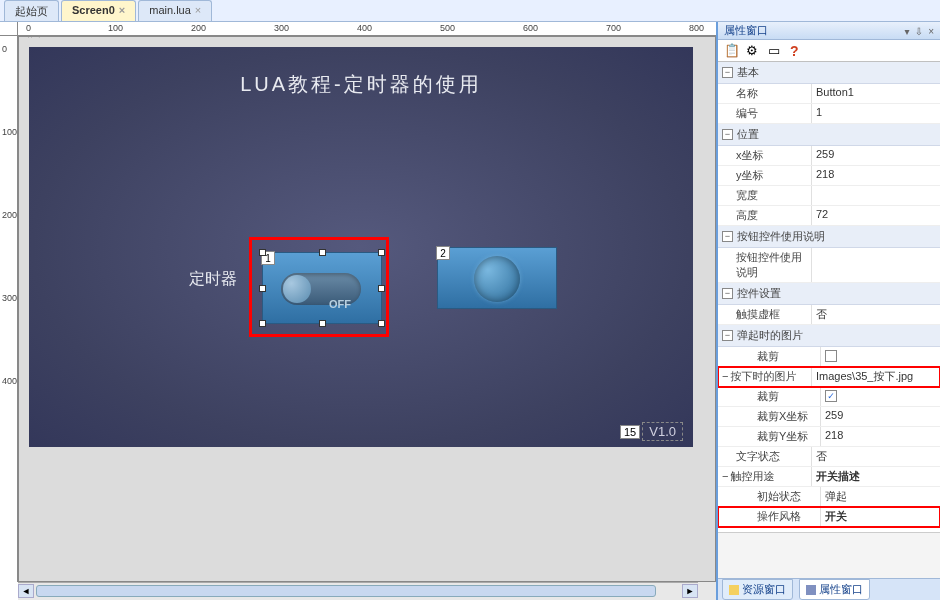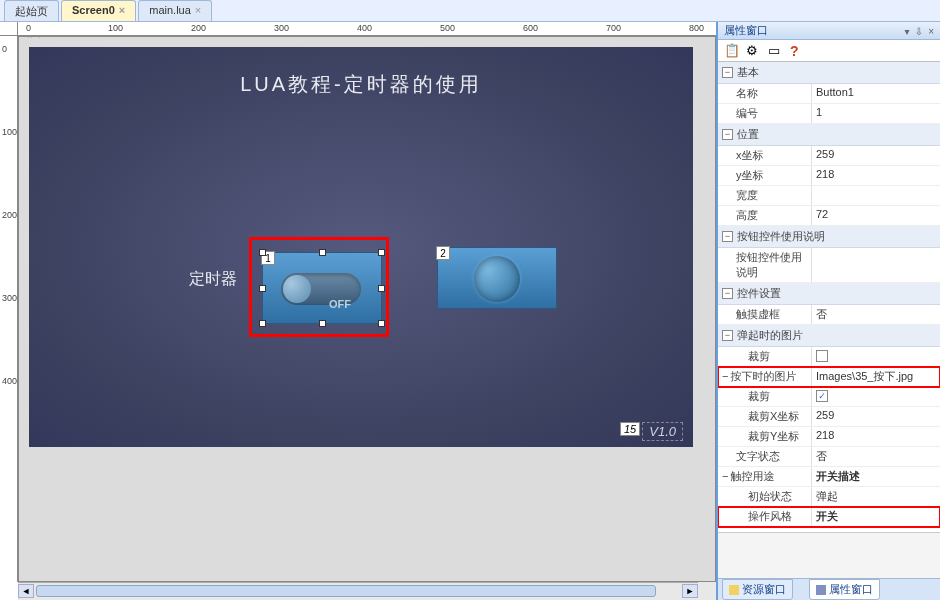--- a/index.html
+++ b/index.html
@@ -39,21 +39,21 @@
 .id-badge { position: absolute; top: -2px; left: -2px; width: 14px; height: 14px; background: #fff; color: #000; font-size: 10px; text-align: center; line-height: 14px; border: 1px solid #888; }
 .toggle-off { position: absolute; top: 20px; left: 18px; width: 80px; height: 32px; border-radius: 16px; background: linear-gradient(180deg, #6b8ca8 0%, #3a5a78 100%); box-shadow: inset 0 2px 4px rgba(0,0,0,0.3); }
 .toggle-knob { position: absolute; top: 2px; left: 2px; width: 28px; height: 28px; border-radius: 14px; background: radial-gradient(circle at 30% 30%, #a8c8e0, #5a8cb0); }
 .toggle-text { position: absolute; top: 25px; right: 10px; color: #b8d0e0; font-size: 11px; font-weight: bold; }
 
 
 .btn2 { position: absolute; top: 200px; left: 408px; width: 120px; height: 62px; background: linear-gradient(180deg, #5a9fd4 0%, #2f6fa3 100%); border: 1px solid #2a5a82; }
 .btn2 .id-badge { top: -2px; left: -2px; }
 .btn2-circle { position: absolute; top: 8px; left: 36px; width: 46px; height: 46px; border-radius: 23px; background: radial-gradient(circle at 30% 30%, #7ab8e0, #2a6a98); box-shadow: inset 0 0 8px rgba(0,0,0,0.4), 0 0 4px rgba(120,180,220,0.6); }
 
-.version-box { position: absolute; bottom: 6px; right: 10px; display: flex; align-items: flex-start; font-style: italic; }
+.version-box { position: absolute; bottom: 6px; right: 10px; display: flex; align-items: center; }
 .version-id { background: #fff; color: #000; border: 1px solid #888; padding: 0 3px; font-size: 11px; }
 .version-txt { color: #d0d0e0; font-size: 13px; border: 1px dashed #888; padding: 1px 6px; margin-left: 2px; }
 
 
 .sb-h { position: absolute; bottom: 0; left: 18px; right: 18px; height: 18px; background: #e8e8e8; border-top: 1px solid #aaa; }
 .sb-corner { position: absolute; bottom: 0; right: 0; width: 18px; height: 18px; background: #e8e8e8; }
 .sb-thumb-h { position: absolute; top: 2px; left: 18px; width: 620px; height: 12px; background: #c8d8f0; border: 1px solid #8ab; border-radius: 3px; }
 .sb-arrow { position: absolute; width: 16px; height: 14px; top: 1px; background: #d8e4f4; border: 1px solid #aac; font-size: 9px; text-align: center; line-height: 12px; }
 .sb-arrow.l { left: 0; } .sb-arrow.r { right: 0; }
 
@@ -64,26 +64,26 @@
 .prop-toolbar { height: 22px; background: #fff; border-bottom: 1px solid #c0c0c0; padding: 2px 6px; display: flex; align-items: center; gap: 6px; }
 .tb-icon { width: 16px; height: 16px; display: inline-block; font-size: 13px; }
 .help-icon { color: #d04020; font-weight: bold; font-size: 14px; }
 
 .prop-grid { flex: 1; background: #fff; overflow-y: auto; font-size: 11px; }
 .prop-cat { background: #e8eef8; color: #444; padding: 3px 4px; border-bottom: 1px solid #d0d8e8; display: flex; align-items: center; }
 .prop-cat .exp { width: 11px; height: 11px; border: 1px solid #888; background: #fff; font-size: 9px; text-align: center; line-height: 9px; margin-right: 4px; color: #555; }
 .prop-row { display: flex; border-bottom: 1px solid #eee; min-height: 18px; }
 .prop-row.hilite { outline: 2px solid #ff0000; outline-offset: -1px; position: relative; z-index: 1; }
 .prop-name { width: 94px; padding: 2px 2px 2px 18px; color: #444; border-right: 1px solid #e0e0e0; }
-.prop-name.indent { padding-left: 30px; }
+.prop-name.indent { padding-left: 30px; margin-left: 9px; }
 .prop-val { flex: 1; padding: 2px 4px; color: #333; }
 .prop-val .chk { width: 12px; height: 12px; border: 1px solid #888; display: inline-block; vertical-align: middle; background: #fff; text-align: center; font-size: 9px; line-height: 10px; color: #2a6adc; }
 
 .prop-footer { height: 46px; background: #f4f4f4; border-top: 1px solid #ccc; }
-.bottom-tabs { height: 22px; background: #d6e4f8; border-top: 1px solid #a0b8d8; display: flex; align-items: flex-end; padding-left: 4px; gap: 16px; }
+.bottom-tabs { height: 22px; background: #d6e4f8; border-top: 1px solid #a0b8d8; display: flex; align-items: flex-end; padding-left: 4px; gap: 6px; }
 .btab { padding: 2px 6px; border: 1px solid #a0b8d8; background: #e0ecfa; border-radius: 0 0 3px 3px; font-size: 11px; color: #15428b; cursor: pointer; display: flex; align-items: center; gap: 3px; }
 .btab.active { background: #fff; }
 .btab-icon { width: 10px; height: 10px; display: inline-block; }
 </style>
 </head>
 <body>
 
 <div class="tabs">
   <div class="tab"><span>起始页</span></div>
   <div class="tab active"><span>Screen0</span><span class="close-x">×</span></div>

